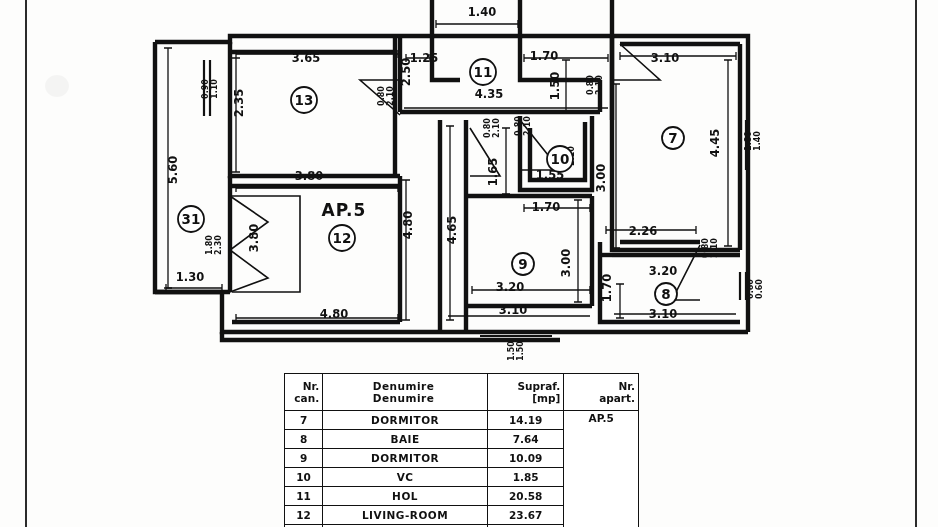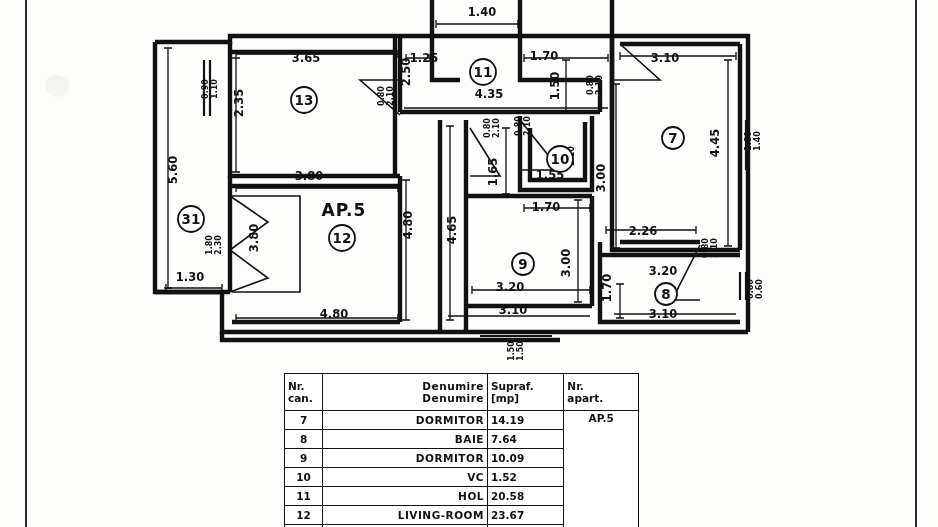--- a/index.html
+++ b/index.html
@@ -14,24 +14,24 @@
   .dimtxt{font-family:"DejaVu Sans",sans-serif;font-size:11.5px;font-weight:700;fill:#111;}
   .dimtxt.sm{font-size:8px;}
   .roomnum{font-family:"DejaVu Sans",sans-serif;font-size:13.5px;font-weight:700;fill:#111;text-anchor:middle;}
   .apl{font-family:"DejaVu Sans",sans-serif;font-size:17px;font-weight:700;fill:#111;text-anchor:middle;letter-spacing:1px;}
   .circ{fill:#fff;stroke:#111;stroke-width:1.8;}
   
   #tbl{position:absolute;left:284px;top:373px;width:355px;border-collapse:collapse;
        background:#fff;font-family:"DejaVu Sans",sans-serif;}
   #tbl td,#tbl th{border:1.6px solid #111;font-size:10.5px;font-weight:700;color:#111;
                   padding:1px 3px;line-height:1.15;}
-  #tbl th{font-weight:700;text-align:left;height:34px;vertical-align:middle;}
+  #tbl th{font-weight:700;text-align:right;height:34px;vertical-align:middle;}
   .c-nr{width:32px;text-align:center;}
-  .c-den{width:170px;text-align:right;padding-left:16px;letter-spacing:.5px;}
-  .c-sup{width:73px;}
+  .c-den{width:170px;text-align:center;padding-left:16px;letter-spacing:.5px;}
+  .c-sup{width:73px;text-align:center;}
   .c-ap{width:72px;text-align:center;vertical-align:top;}
   #tbl tbody td{height:16px;}
   .smudge{position:absolute;border-radius:50%;background:rgba(0,0,0,0.035);}
 </style>
 </head>
 <body>
 
 <div id="page">
 
   <div class="pageborder" style="left:25px;top:0;width:2px;height:527px;"></div>
@@ -267,21 +267,21 @@
     <text class="apl" id="ap-label" x="344" y="216">AP.5</text>
   </svg>
 
   <table id="tbl">
     <thead>
       <tr>
         <th class="c-nr">
           <span>Nr.</span><br>
           <span>can.</span>
         </th>
-        <th class="c-den" style="text-align:right;padding-left:0;">
+        <th class="c-den" style="text-align:center;padding-left:0;">
           <span>Denumire</span><br>
           <span>Denumire</span>
         </th>
         <th class="c-sup">
           <span>Supraf.</span><br>
           <span>[mp]</span>
         </th>
         <th class="c-ap" style="vertical-align:middle;">
           <span>Nr.</span><br>
           <span>apart.</span>
@@ -301,21 +301,21 @@
           <td class="c-sup">7.64</td>
         </tr>
         <tr>
           <td class="c-nr">9</td>
           <td class="c-den">DORMITOR</td>
           <td class="c-sup">10.09</td>
         </tr>
         <tr>
           <td class="c-nr">10</td>
           <td class="c-den">VC</td>
-          <td class="c-sup">1.52</td>
+          <td class="c-sup">1.85</td>
         </tr>
         <tr>
           <td class="c-nr">11</td>
           <td class="c-den">HOL</td>
           <td class="c-sup">20.58</td>
         </tr>
         <tr>
           <td class="c-nr">12</td>
           <td class="c-den">LIVING-ROOM</td>
           <td class="c-sup">23.67</td>

